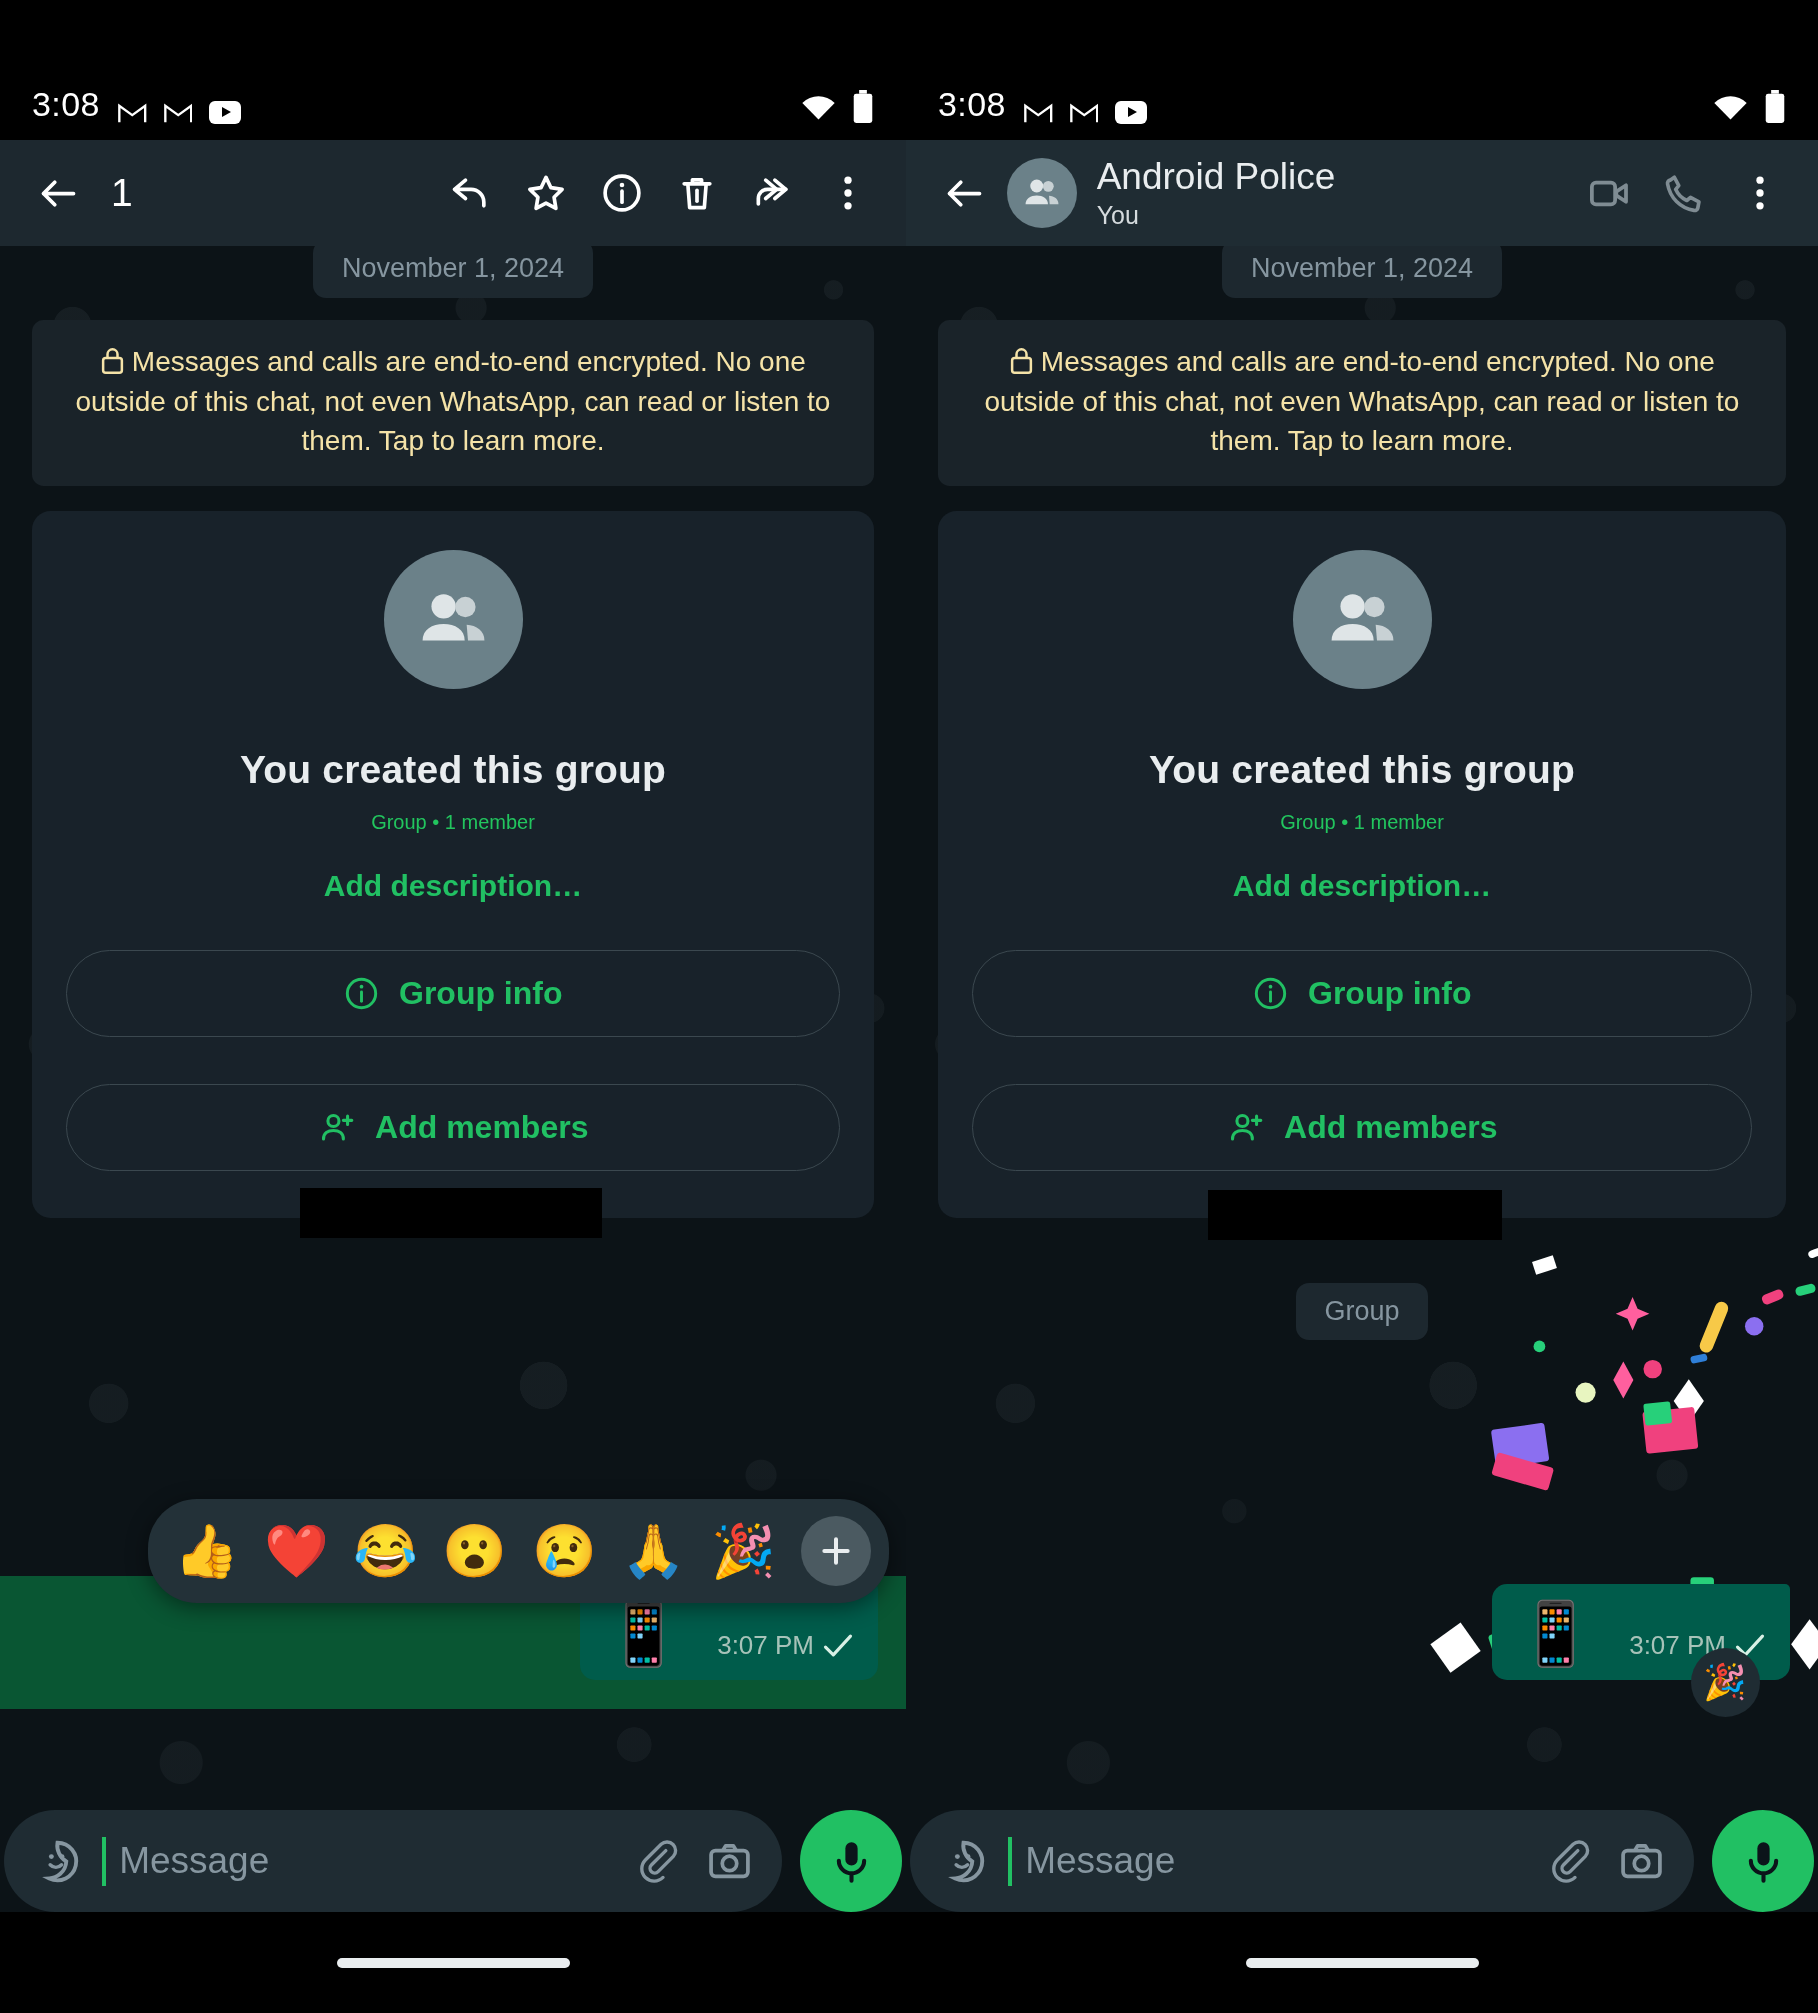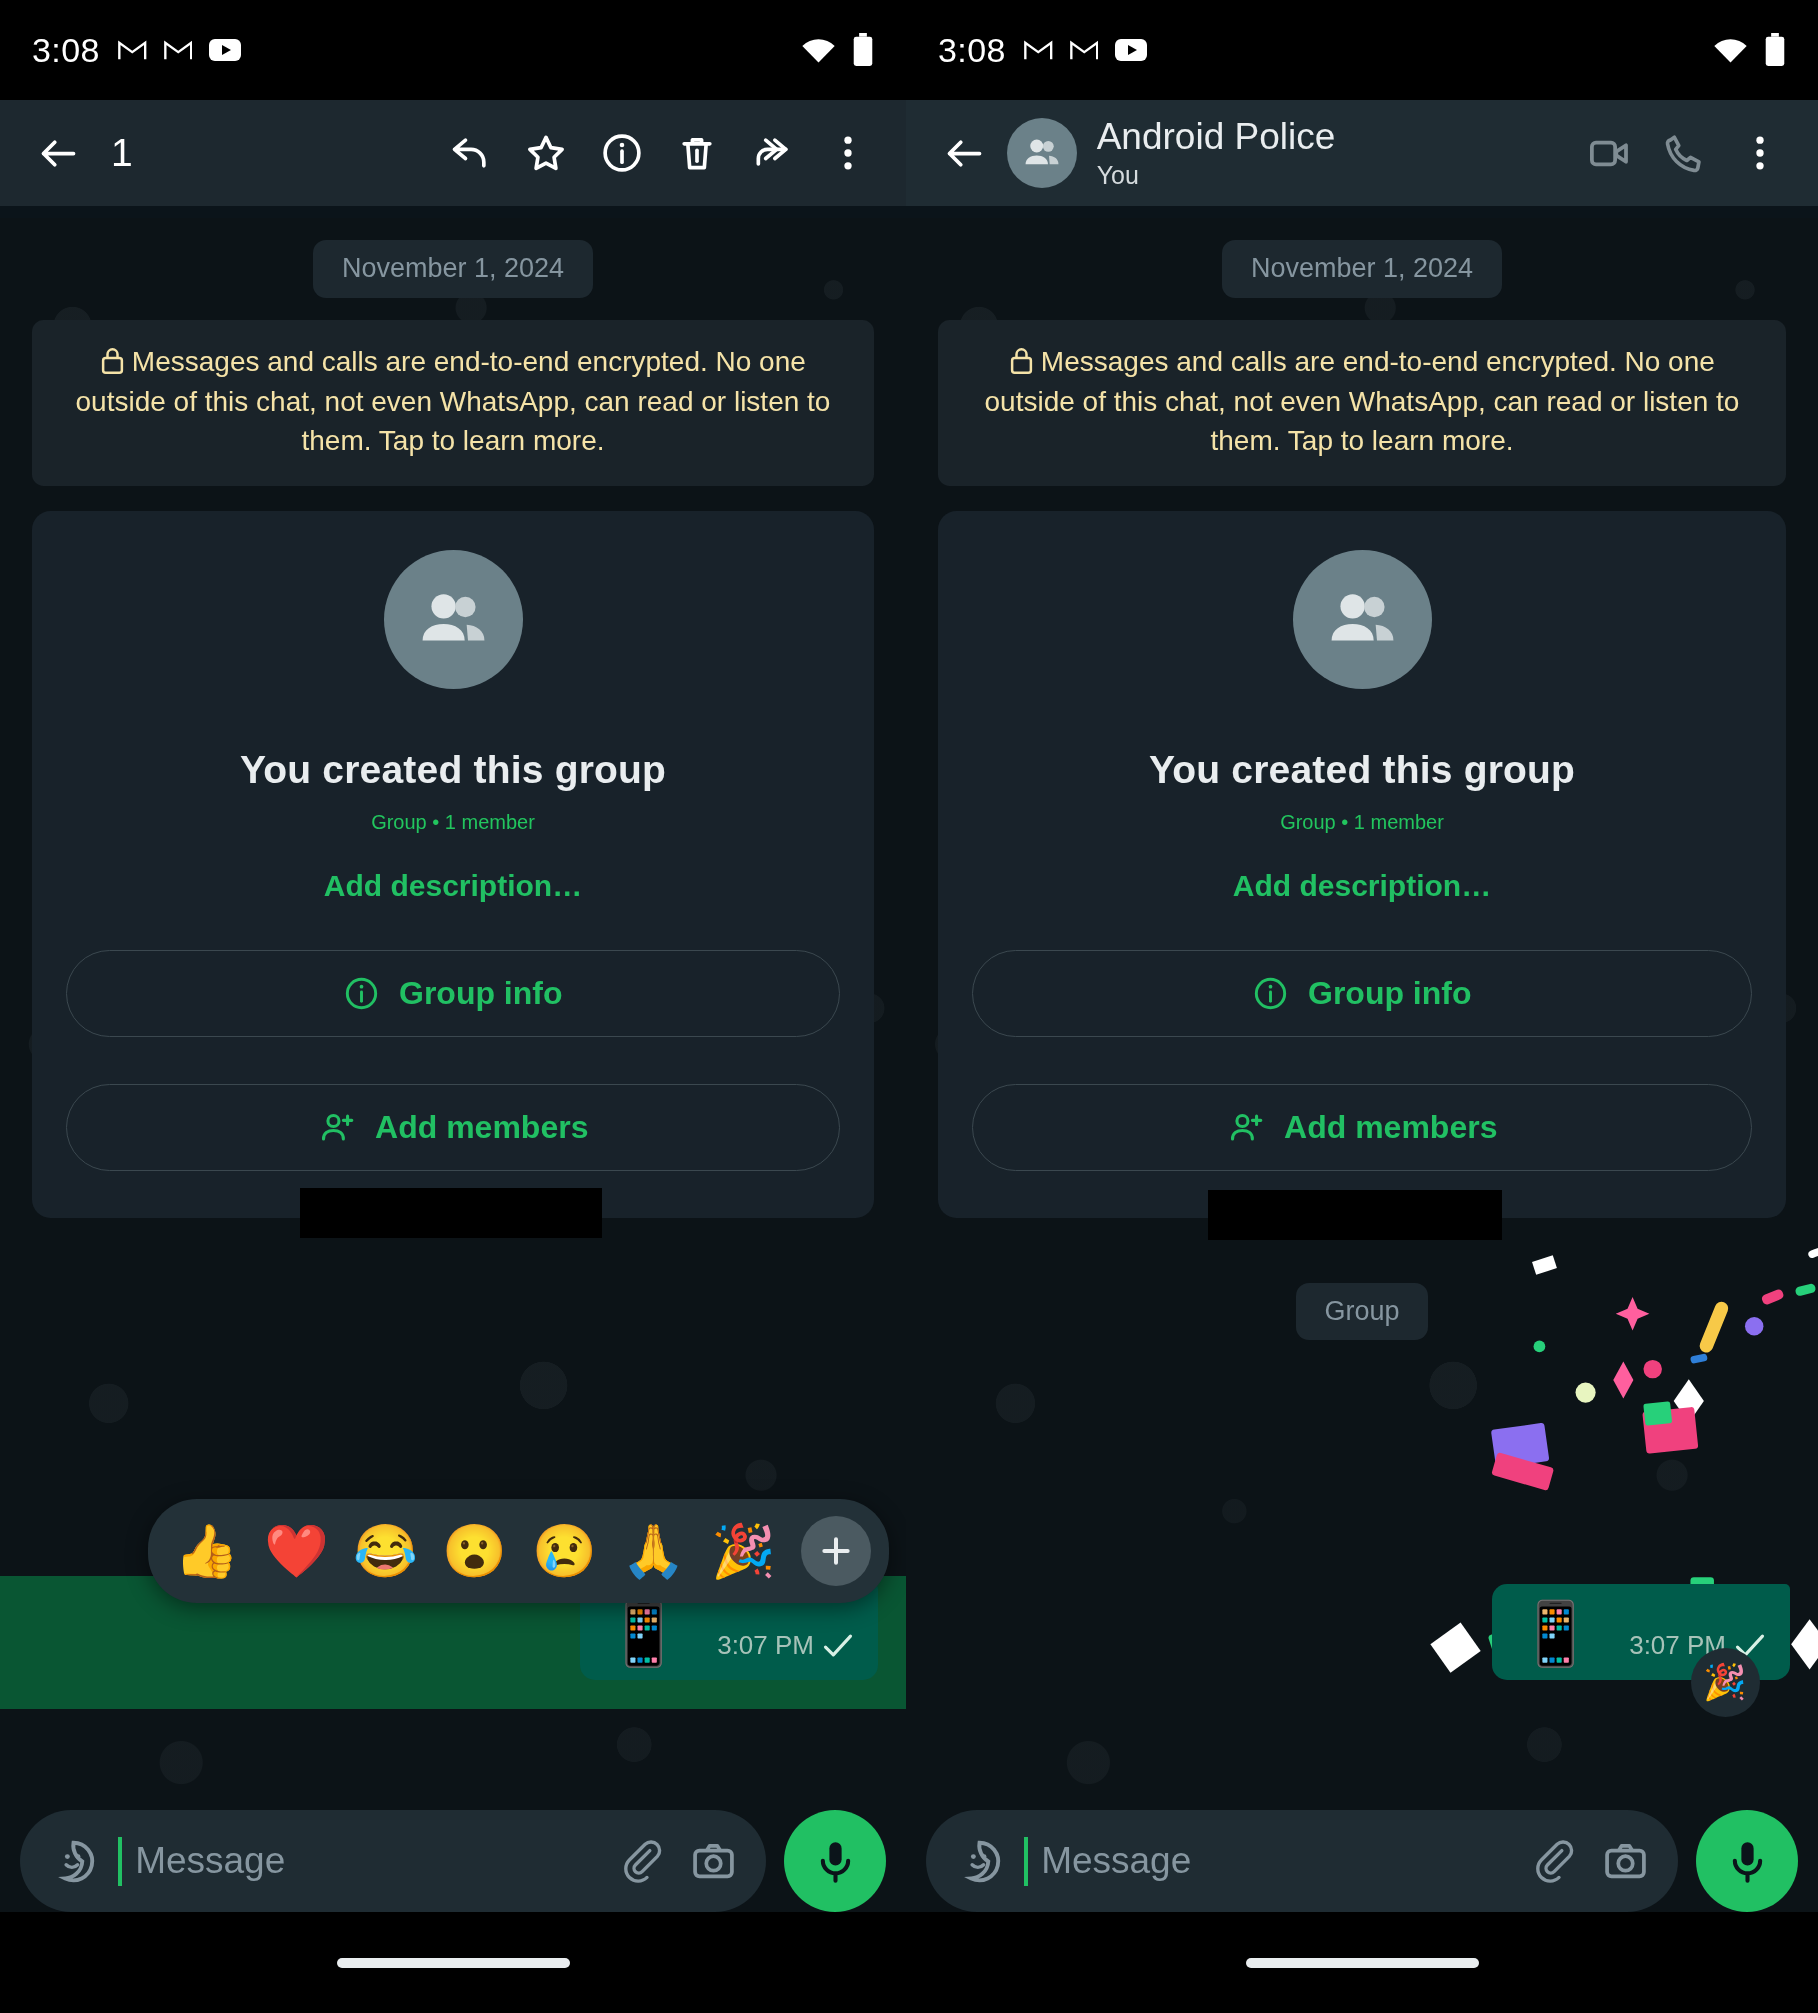--- a/index.html
+++ b/index.html
@@ -14,24 +14,24 @@
     position: relative;
     width: 906px; height: 2014px;
     background: #0b141a;
     overflow: hidden;
   }
   .phone.right { width: 912px; margin-left: 0; }
 
   
   .statusbar {
     position: relative;
-    height: 100px;
+    height: 140px;
     background: #000;
-    display: flex; align-items: center;
-    padding: 0 32px;
+    display: flex; align-items: flex-end;
+    padding: 16px 32px;
     z-index: 40;
   }
   .sb-clock {
     color: #fff; font-size: 34px; font-weight: 400;
     letter-spacing: 0.4px; margin-right: 18.5px;
   }
   .sb-icons-left { display: flex; align-items: center; gap: 17px; }
   .sb-right { margin-left: auto; display: flex; align-items: center; gap: 15px; }
   .gmail-m { width: 28.5px; height: 23.5px; }
   .yt { width: 32px; height: 22.7px; background: #fff; border-radius: 5.9px;
@@ -216,21 +216,21 @@
     margin-left: 8.4px;
   }
 
   
   .confetti { position: absolute; inset: 0; pointer-events: none; }
 
   
   .inputbar {
     position: absolute; left: 0; right: 0; bottom: 102px;
     display: flex; align-items: center;
-    padding: 0 20px; gap: 18.5px;
+    padding: 0 4px; gap: 18.5px;
     z-index: 30;
     justify-content: center;
   }
   .input-pill {
     flex: 1;
     height: 102px;
     background: #1f2c33;
     border-radius: 52px;
     display: flex; align-items: center;
     padding: 0 28.5px;

